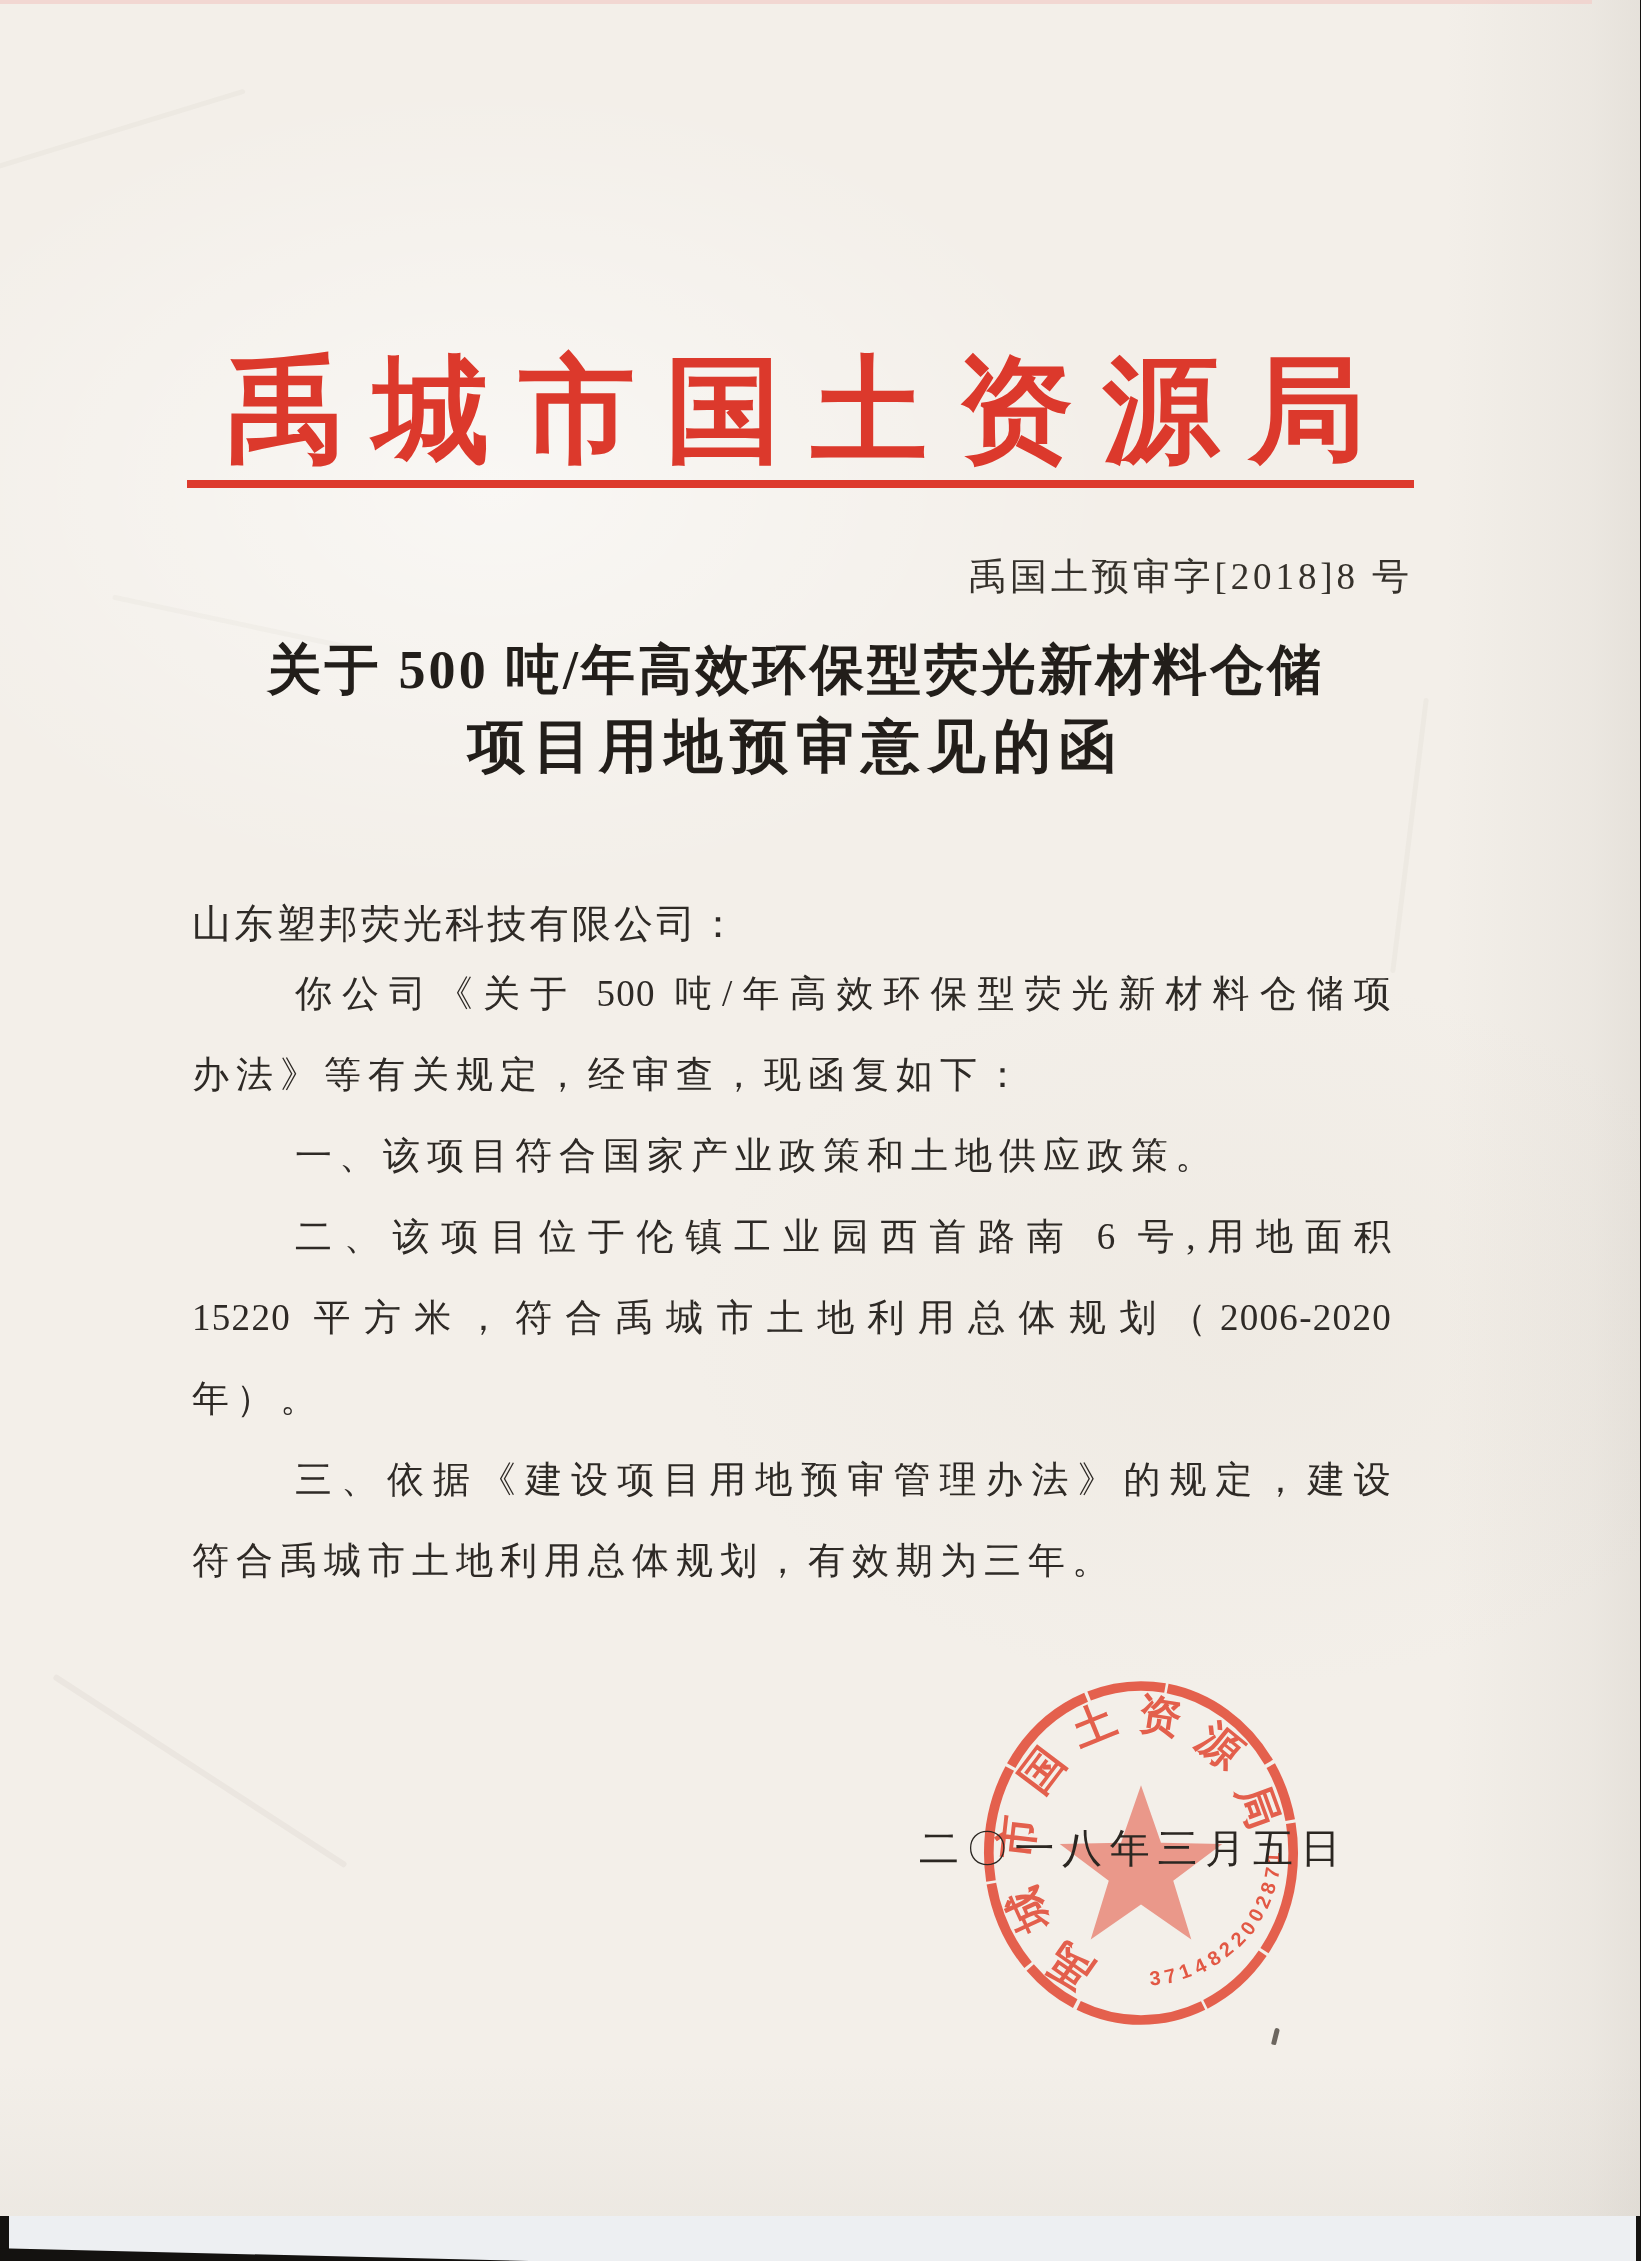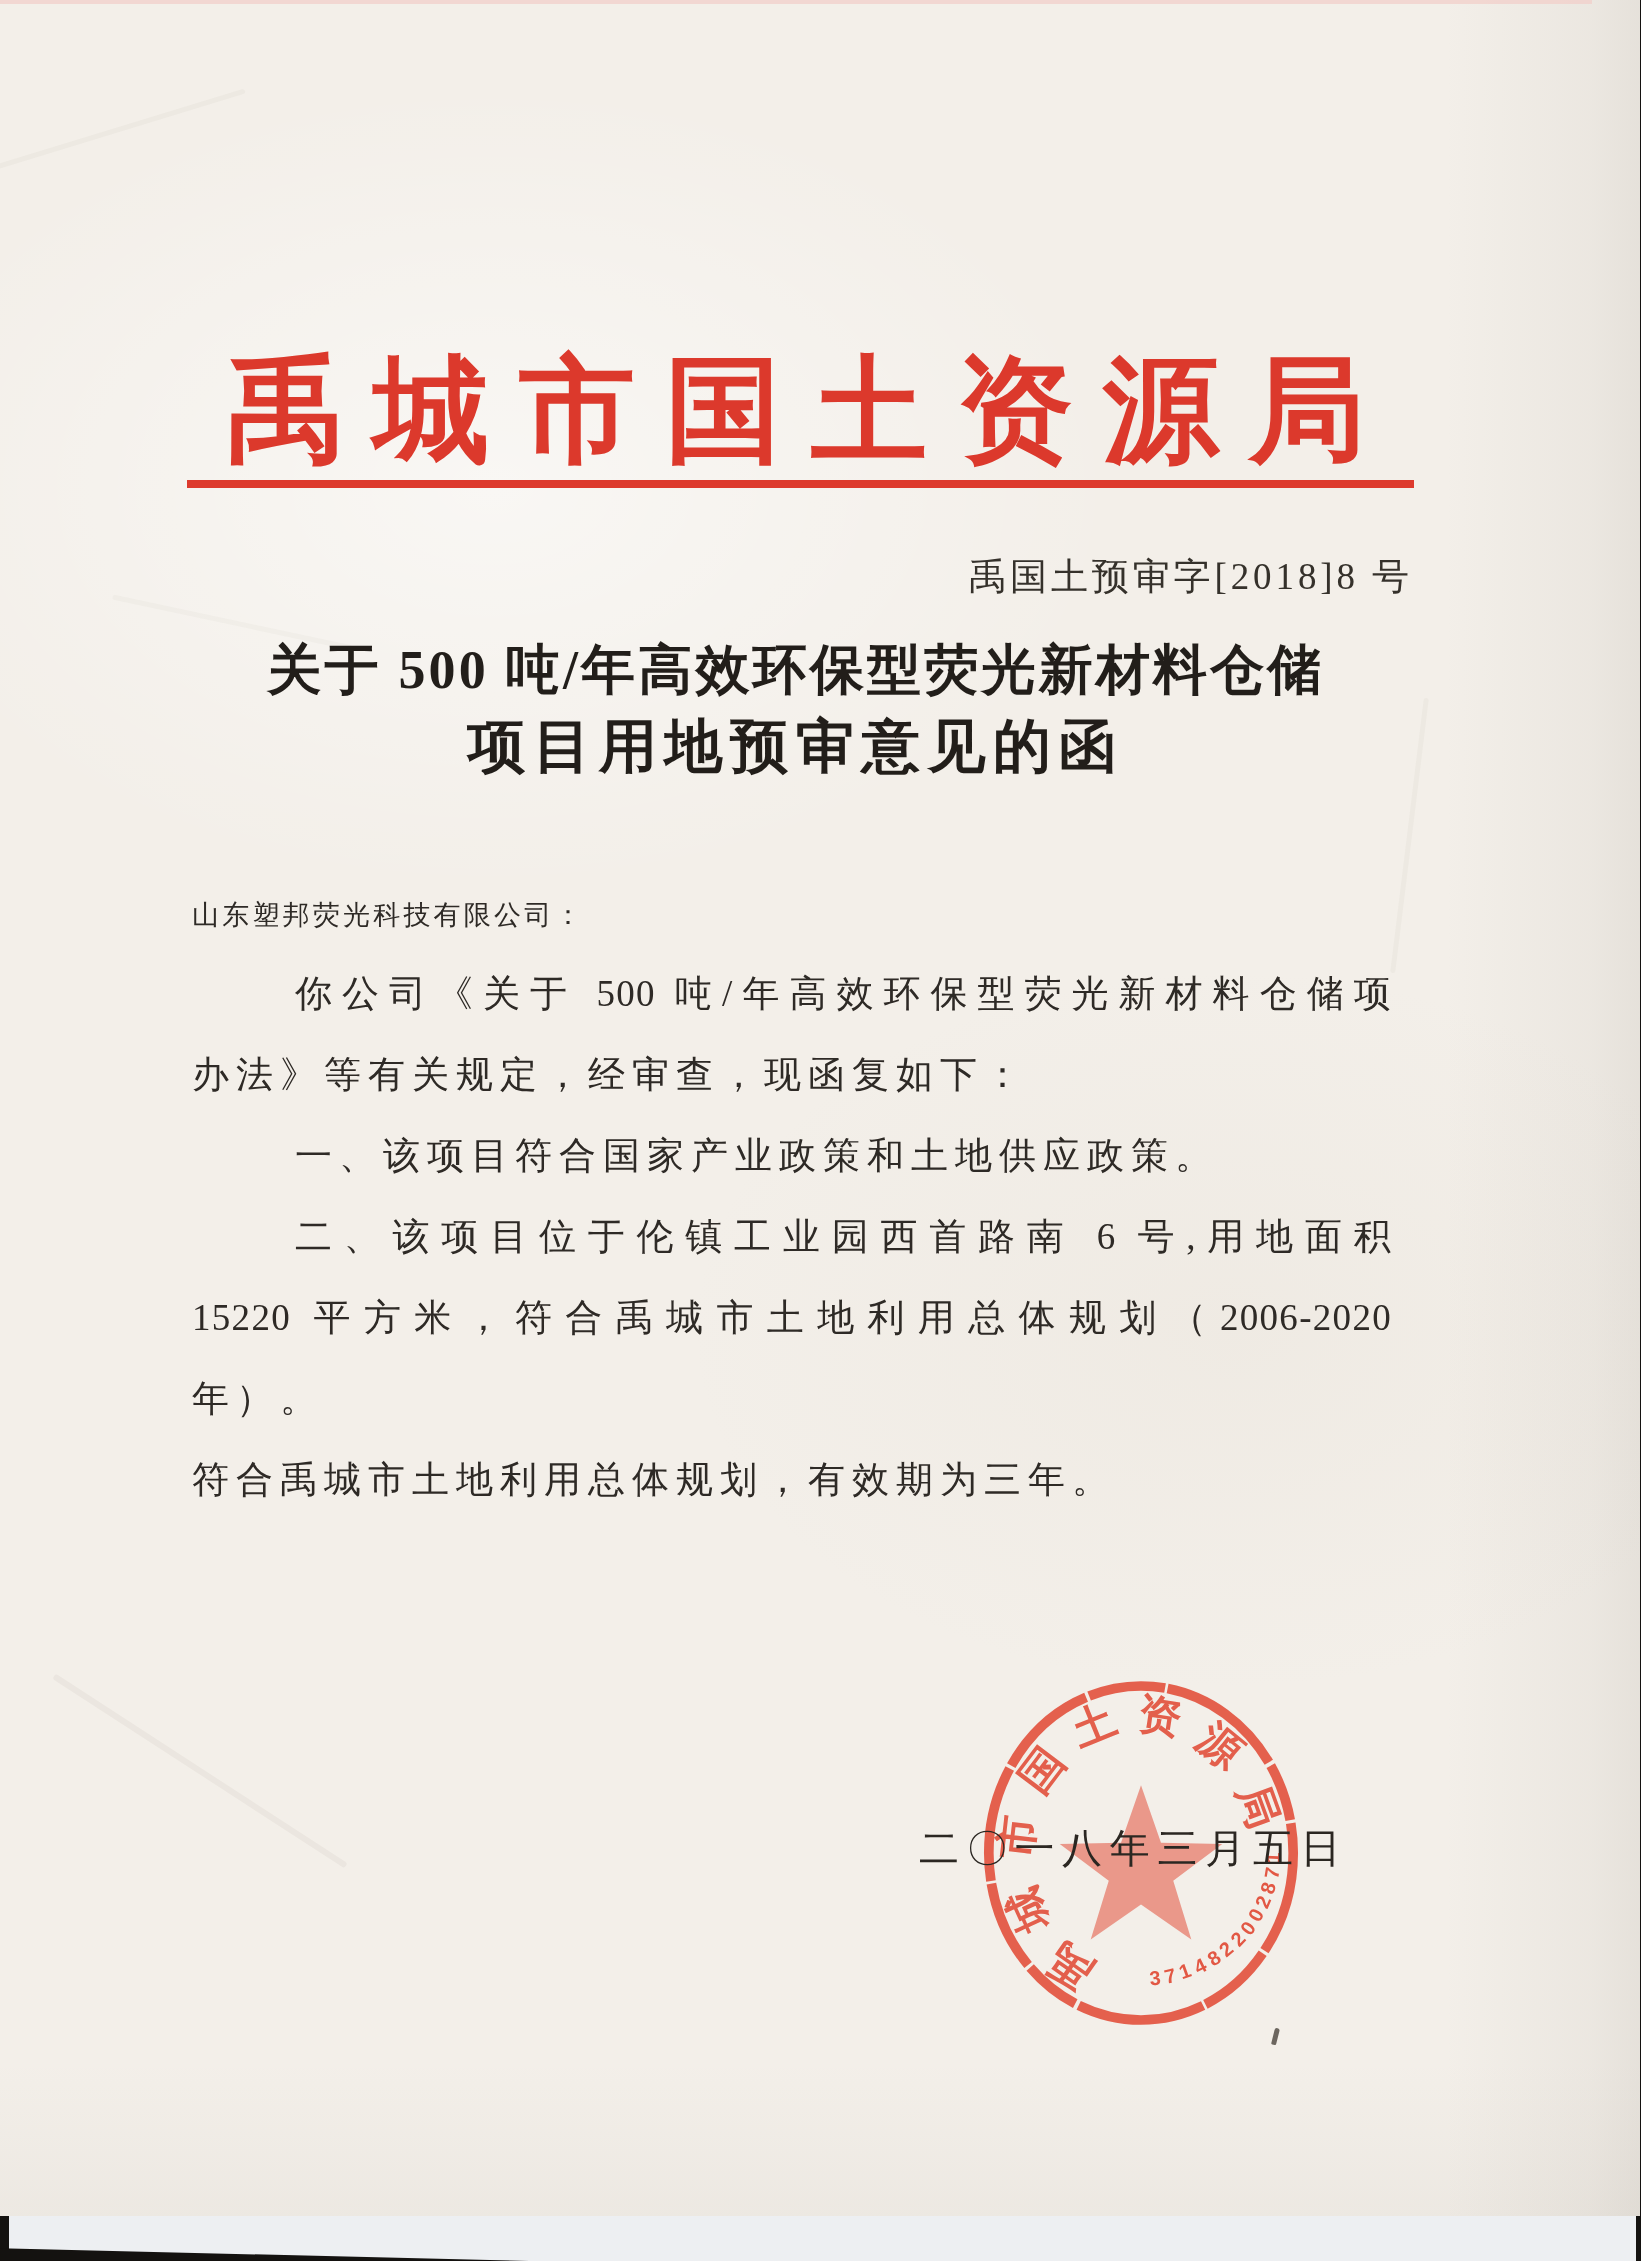--- a/index.html
+++ b/index.html
@@ -35,21 +35,21 @@
     text-align:center;font-weight:bold;font-size:116px;letter-spacing:30px;text-indent:30px;
     color:var(--header-red,#dc392c);white-space:nowrap;}
   .red-rule{position:absolute;left:187px;top:480px;width:1227px;height:8.4px;
     background:var(--rule-red,#dc392c);}
   .ref-no{position:absolute;right:227px;top:552px;font-size:37px;letter-spacing:3.9px;
     color:#35312b;}
   .title{position:absolute;left:0;width:1592px;text-align:center;font-weight:bold;
     color:var(--title-ink,#221e1a);white-space:nowrap;}
   .title.t1{top:634px;font-size:54px;letter-spacing:3.2px;}
   .title.t2{top:708px;font-size:58px;letter-spacing:7.7px;}
-  .recipient{position:absolute;left:192px;top:897px;font-size:27px;letter-spacing:3.2px;
+  .recipient{position:absolute;left:192px;top:897px;font-size:39px;letter-spacing:3.2px;
     color:var(--ink,#2e2a26);}
   .body-text{position:absolute;left:192px;top:953px;width:1200px;}
   .body-line{height:81px;line-height:81px;font-size:37px;letter-spacing:7px;
     color:var(--ink,#2e2a26);}
   .body-line.indent{text-indent:103px;}
   .body-line.full{text-align:justify;text-align-last:justify;letter-spacing:1.3px;}
 
   .date-line{position:absolute;left:919px;top:1821px;font-size:40px;letter-spacing:7.7px;
     color:var(--date-ink,#2b2722);z-index:6;white-space:nowrap;}
 
@@ -83,20 +83,21 @@
   <div class="title t1">关于 500 吨/年高效环保型荧光新材料仓储</div>
   <div class="title t2">项目用地预审意见的函</div>
   <div class="recipient">山东塑邦荧光科技有限公司：</div>
   <div class="body-text">
       <div class="body-line indent full">你公司《关于 500 吨/年高效环保型荧光新材料仓储项</div>
       <div class="body-line">办法》等有关规定，经审查，现函复如下：</div>
       <div class="body-line indent">一、该项目符合国家产业政策和土地供应政策。</div>
       <div class="body-line indent full">二、该项目位于伦镇工业园西首路南 6 号,用地面积</div>
       <div class="body-line full">15220 平方米，符合禹城市土地利用总体规划（2006-2020</div>
       <div class="body-line">年）。</div>
+      <div class="body-line indent full">三、依据《建设项目用地预审管理办法》的规定，建设</div>
       <div class="body-line">符合禹城市土地利用总体规划，有效期为三年。</div>
     </div>
 
   <div class="seal">
     <svg width="316" height="346" viewBox="0 0 490 536">
       <ellipse cx="245" cy="268" rx="236" ry="259" fill="none" stroke="#e2503c" stroke-width="15" opacity="0.9" stroke-dasharray="160 5 120 4 200 6 90 5 140 4 180 5"></ellipse>
       <polygon points="245,163 276,252 371,254 295,311 323,402 245,348 167,402 195,311 119,254 214,252" fill="#e2503c" opacity="0.55"></polygon>
     </svg>
   <span class="seal-char" style="left: 87px; top: 286px; transform: translate(-50%, -50%) rotate(-145deg);">禹</span>
       <span class="seal-char" style="left: 45px; top: 230px; transform: translate(-50%, -50%) rotate(-114.286deg);">城</span>

